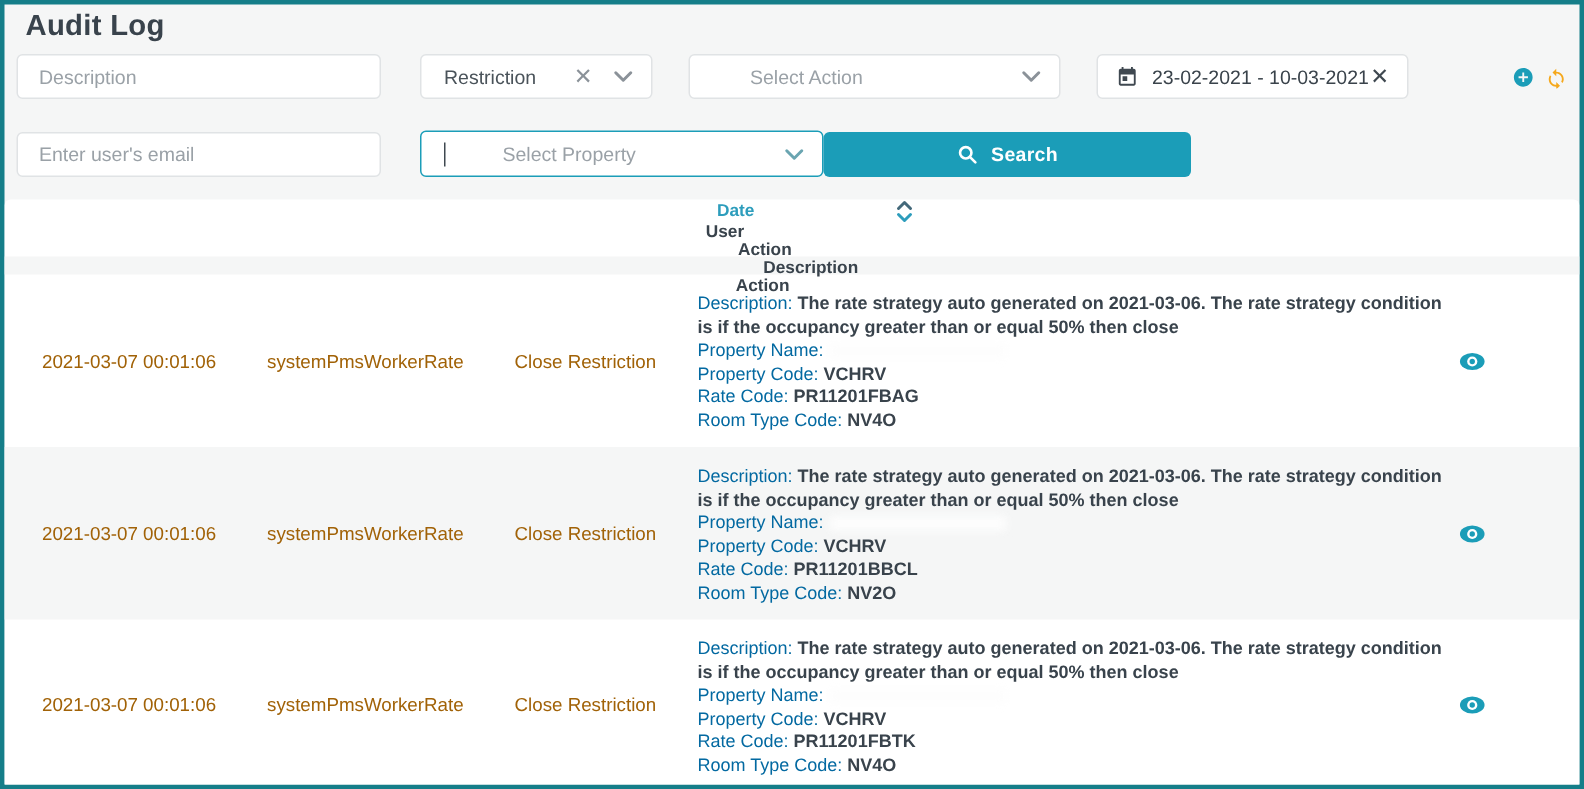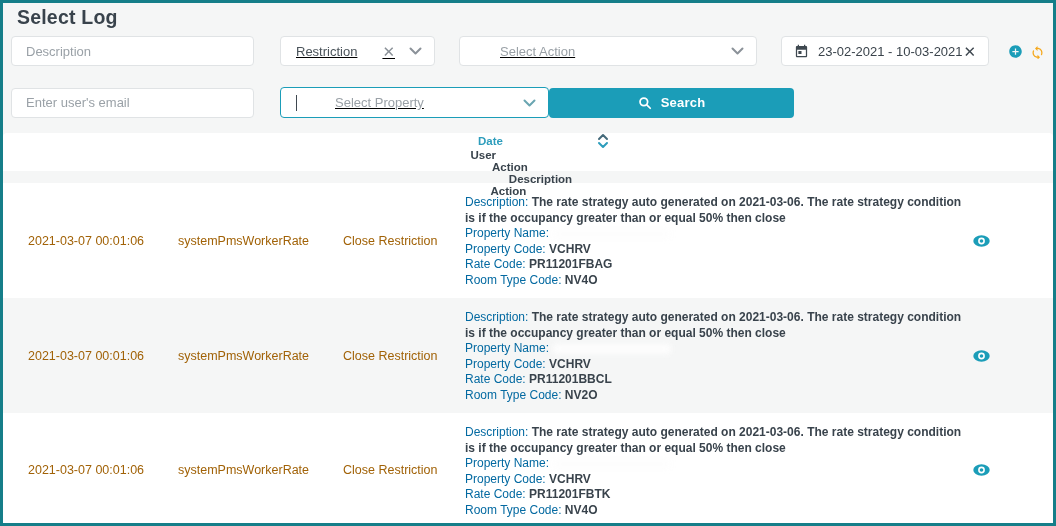--- a/index.html
+++ b/index.html
@@ -27,26 +27,26 @@
     border: 1px solid #e0e3e5; border-radius: 4px;
     background: #fff; padding: 0 14px;
     font-family: "Liberation Sans", sans-serif;
     font-size: 13px; color: #3f4850; outline: none;
   }
   .txt-input::placeholder { color: #9aa1a7; }
   .combo {
     height: 30px; background: #fff;
     border: 1px solid #e0e3e5; border-radius: 4px;
     display: flex; align-items: center;
-    padding: 0 12px 0 15px; cursor: pointer; text-decoration: underline;
+    padding: 0 12px 0 15px; cursor: pointer;
   }
   .combo .value { font-size: 13px; color: #4a535a; flex: 1; }
   .combo .placeholder { font-size: 13px; color: #9aa1a7; flex: 1; }
   .combo-restriction { width: 155px; margin-left: 26px; }
-  .combo-action { width: 298px; margin-left: 24px; padding-left: 40px; }
+  .combo-action { width: 248px; margin-left: 24px; padding-left: 40px; }
   .combo-property { width: 269px; margin-left: 26px; border: 1.5px solid #1b9db8; height: 31px; gap: 36px; }
   .clear-x { color: #8b9299; font-size: 15px; line-height: 1; margin-right: 14px; cursor: pointer; }
   .caret-line { display:inline-block; width:1px; height:16px; background:#3f4850; margin-right:2px; }
   .datefield {
     width: 208px; height: 30px; margin-left: 24px;
     background: #fff; border: 1px solid #e0e3e5; border-radius: 4px;
     display: flex; align-items: center; padding: 0 12px; cursor: pointer;
   }
   .datefield .value { font-size: 13px; color: #3a434b; margin-left: 9px; flex: 1; }
   .datefield .clear-x { margin-right: 0; color: #3f4850; }
@@ -83,21 +83,21 @@
   .redacted { display:inline-block; width:118px; height:10px; margin-left:4px;
               background:#fdfdfd; filter: blur(3px); border-radius:2px; vertical-align: middle; }
   .cell-eye { display: flex; align-items: center; }
   .eye { cursor: pointer; line-height: 0; }
 </style>
 </head>
 <body>
 
 <div class="page">
   <div class="top">
-    <h1 class="page-title">Select Log</h1>
+    <h1 class="page-title">Audit Log</h1>
 
     <div class="frow frow1">
       <input class="txt-input" type="text" placeholder="Description" style="">
 
       <div class="combo combo-restriction">
         <span class="value">Restriction</span>
         <span class="clear-x">✕</span>
         <span style="line-height:0">
           <svg width="13" height="8" viewBox="0 0 13 8">
               <path d="M1.5 1.5l5 5 5-5" fill="none" stroke="#8b9299" stroke-width="2" stroke-linecap="round" stroke-linejoin="round"></path>

